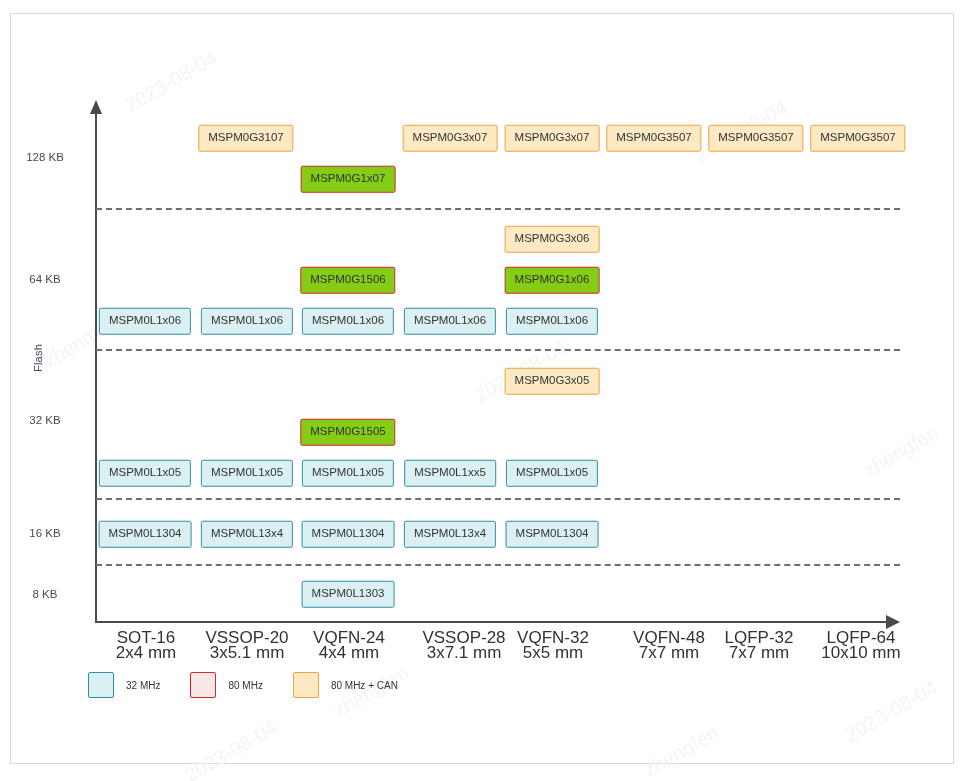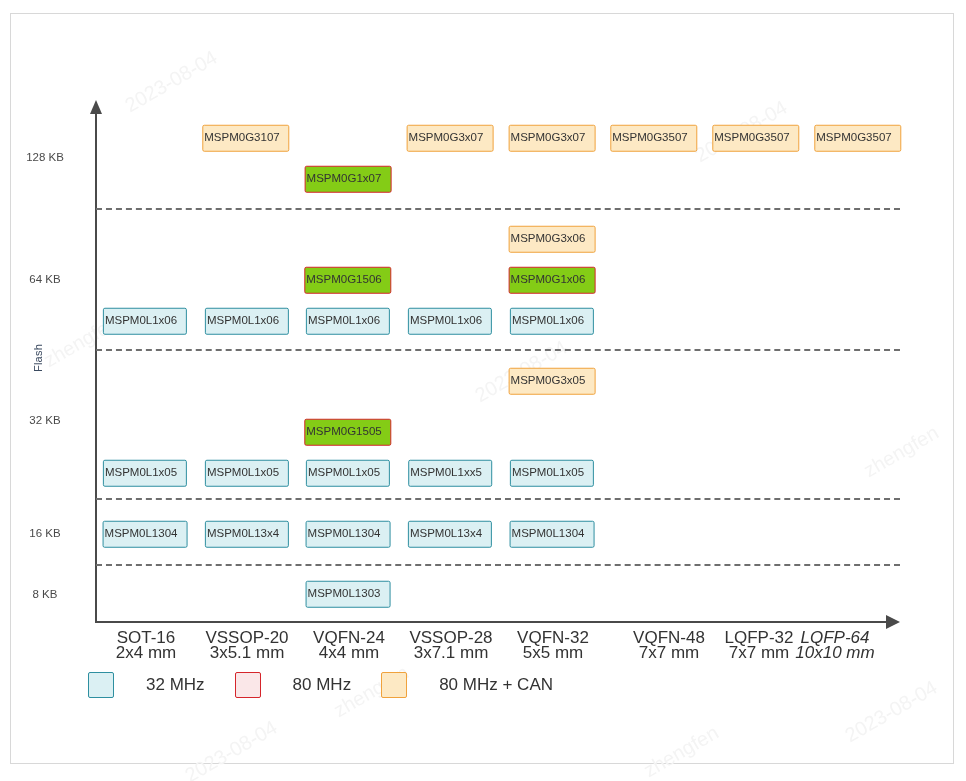--- a/index.html
+++ b/index.html
@@ -115,21 +115,21 @@
     transform: translateX(-50%);
   }
   .xtick .l2 { display: block; }
 
   
   .part {
     position: absolute;
     transform: translate(-50%, -50%);
     font-size: 11.5px;
     line-height: 1;
-    padding: 6px 9px 7px 1px;
+    padding: 6px 9px 7px 9px;
     border-radius: 2px;
     white-space: nowrap;
     box-sizing: border-box;
     text-align: center;
     color: #333333;
   }
   .part.c32 {
     background: #dbf0f3;
     border: 1.5px solid #2e8fa0;
   }
@@ -159,24 +159,23 @@
     width: 26px;
     height: 26px;
     border-radius: 2px;
     margin-right: 12px;
     box-sizing: border-box;
   }
   .legend-swatch.c32 { background:#dbf0f3; border:1.5px solid #2e8fa0; }
   .legend-swatch.c80 { background:#fae7e8; border:1.5px solid #d5252b; }
   .legend-swatch.ccan { background:#fde9c4; border:1.5px solid #f0a23c; }
   .legend-label {
-    font-size: 17px;
+    font-size: 10px;
     color: #333333;
     white-space: nowrap;
-    margin-left: 20px;
   }
 
   
   .wm {
     position: absolute;
     font-size: 20px;
     color: #f4f4f4;
     transform: rotate(-30deg);
     user-select: none;
     pointer-events: none;
@@ -231,25 +230,25 @@
       </div>
       <div class="ytick-wrap" style="top: 594px;">
         <div class="ytick">8 KB</div>
       </div>
     </div>
 
   <div id="xtick-layer">
       <div class="xtick" style="left: 146px; top: 630px;"><span>SOT-16</span><span class="l2">2x4 mm</span></div>
       <div class="xtick" style="left: 247px; top: 630px; text-align: center;"><span>VSSOP-20</span><span class="l2">3x5.1 mm</span></div>
       <div class="xtick" style="left: 349px; top: 630px;"><span>VQFN-24</span><span class="l2">4x4 mm</span></div>
-      <div class="xtick" style="left: 451px; top: 630px;"><span>VSSOP-28</span><span class="l2">3x7.1 mm</span></div>
+      <div class="xtick" style="left: 464px; top: 630px;"><span>VSSOP-28</span><span class="l2">3x7.1 mm</span></div>
       <div class="xtick" style="left: 553px; top: 630px;"><span>VQFN-32</span><span class="l2">5x5 mm</span></div>
       <div class="xtick" style="left: 669px; top: 630px;"><span>VQFN-48</span><span class="l2">7x7 mm</span></div>
       <div class="xtick" style="left: 759px; top: 630px;"><span>LQFP-32</span><span class="l2">7x7 mm</span></div>
-      <div class="xtick" style="left: 835px; top: 630px; font-style: italic;"><span>LQFP-64</span><span class="l2">10x10 mm</span></div>
+      <div class="xtick" style="left: 861px; top: 630px;"><span>LQFP-64</span><span class="l2">10x10 mm</span></div>
     </div>
 
   <div id="box-layer">
       <div class="part ccan" style="left: 246px; top: 138px;">MSPM0G3107</div>
       <div class="part ccan" style="left: 450px; top: 138px;">MSPM0G3x07</div>
       <div class="part ccan" style="left: 552px; top: 138px;">MSPM0G3x07</div>
       <div class="part ccan" style="left: 654px; top: 138px;">MSPM0G3507</div>
       <div class="part ccan" style="left: 756px; top: 138px;">MSPM0G3507</div>
       <div class="part ccan" style="left: 858px; top: 138px;">MSPM0G3507</div>
       <div class="part c80" style="left: 348px; top: 179px;">MSPM0G1x07</div>

